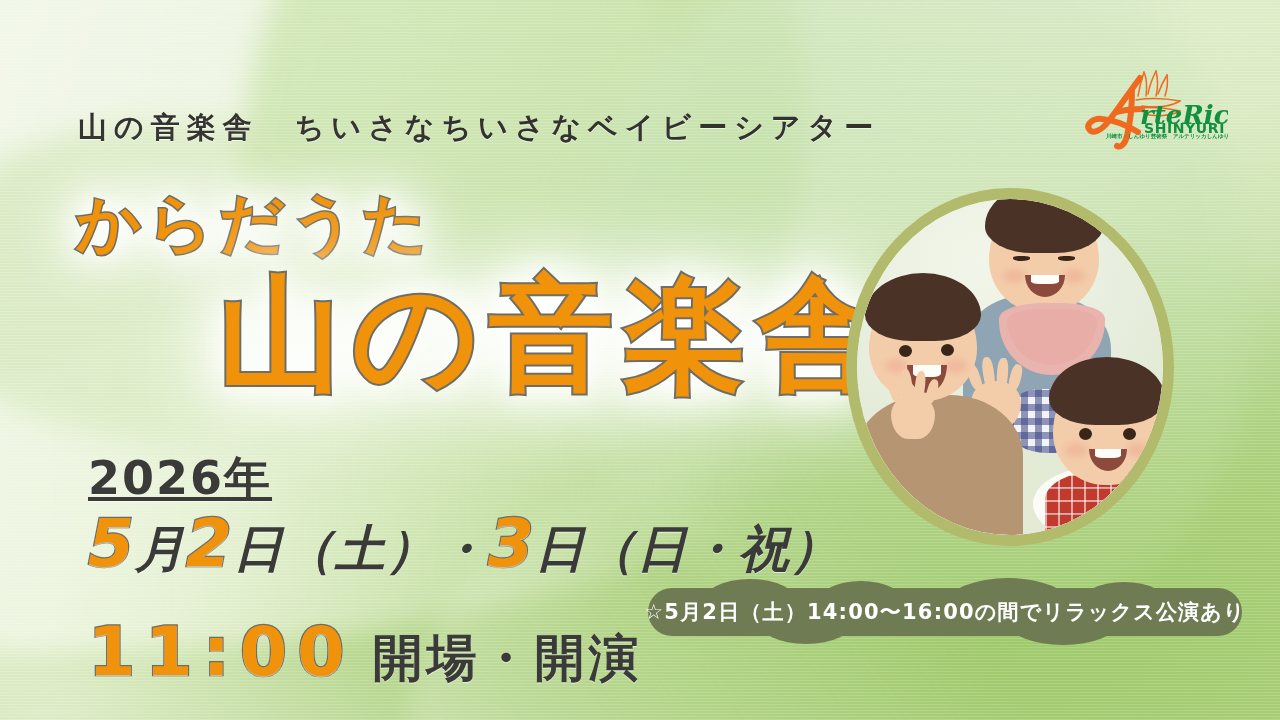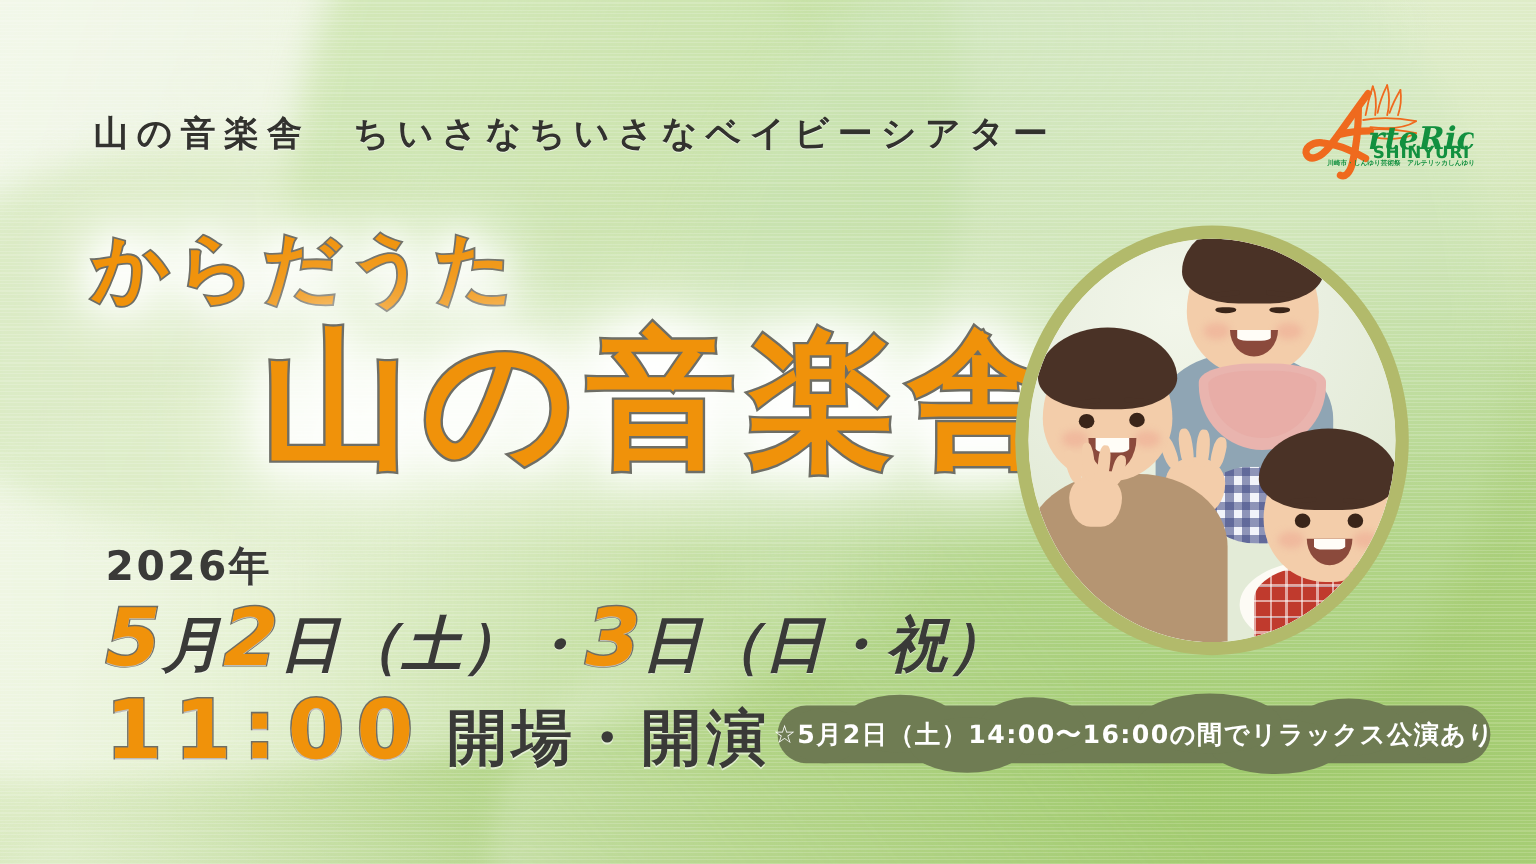--- a/index.html
+++ b/index.html
@@ -119,21 +119,21 @@
 
   
   .jp {
     font-family: "DejaVu Sans", "Liberation Sans", sans-serif;
   }
 
   
   .subheading {
     position: absolute;
     left: 78px;
-    top: 92px;
+    top: 108px;
     font-size: 29px;
     letter-spacing: 7px;
     color: #32322e;
     font-weight: 600;
     white-space: nowrap;
     text-shadow: 0 1px 0 rgba(255,255,255,.6);
   }
 
   
   .title-small {
@@ -171,45 +171,46 @@
   }
 
   
   .date-block {
     position: absolute;
     left: 88px;
     top: 455px;
     color: #3a3a38;
   }
   .year-line {
-    font-size: 34px;
+    font-size: 46px;
     font-weight: 700;
     letter-spacing: 2px;
     line-height: 1;
     margin-bottom: 8px;
     text-shadow: 0 1px 0 rgba(255,255,255,.55);
+    text-decoration: underline;
   }
   .date-line {
     font-size: 50px;
     font-weight: 700;
     letter-spacing: 1px;
     line-height: 1.05;
     white-space: nowrap;
     text-shadow: 0 1px 0 rgba(255,255,255,.55);
     font-style: italic;
   }
   .num-big {
     font-size: 66px;
     font-weight: 800;
     color: #F0920A;
     -webkit-text-stroke: 2.5px #6e6e66;
     paint-order: stroke fill;
   }
   .time-line {
-    margin-top: 8px;
+    margin-top: 38px;
     font-size: 50px;
     font-weight: 700;
     letter-spacing: 2px;
     line-height: 1.05;
     white-space: nowrap;
     text-shadow: 0 1px 0 rgba(255,255,255,.55);
   }
   .time-num {
     font-size: 68px;
     font-weight: 800;

